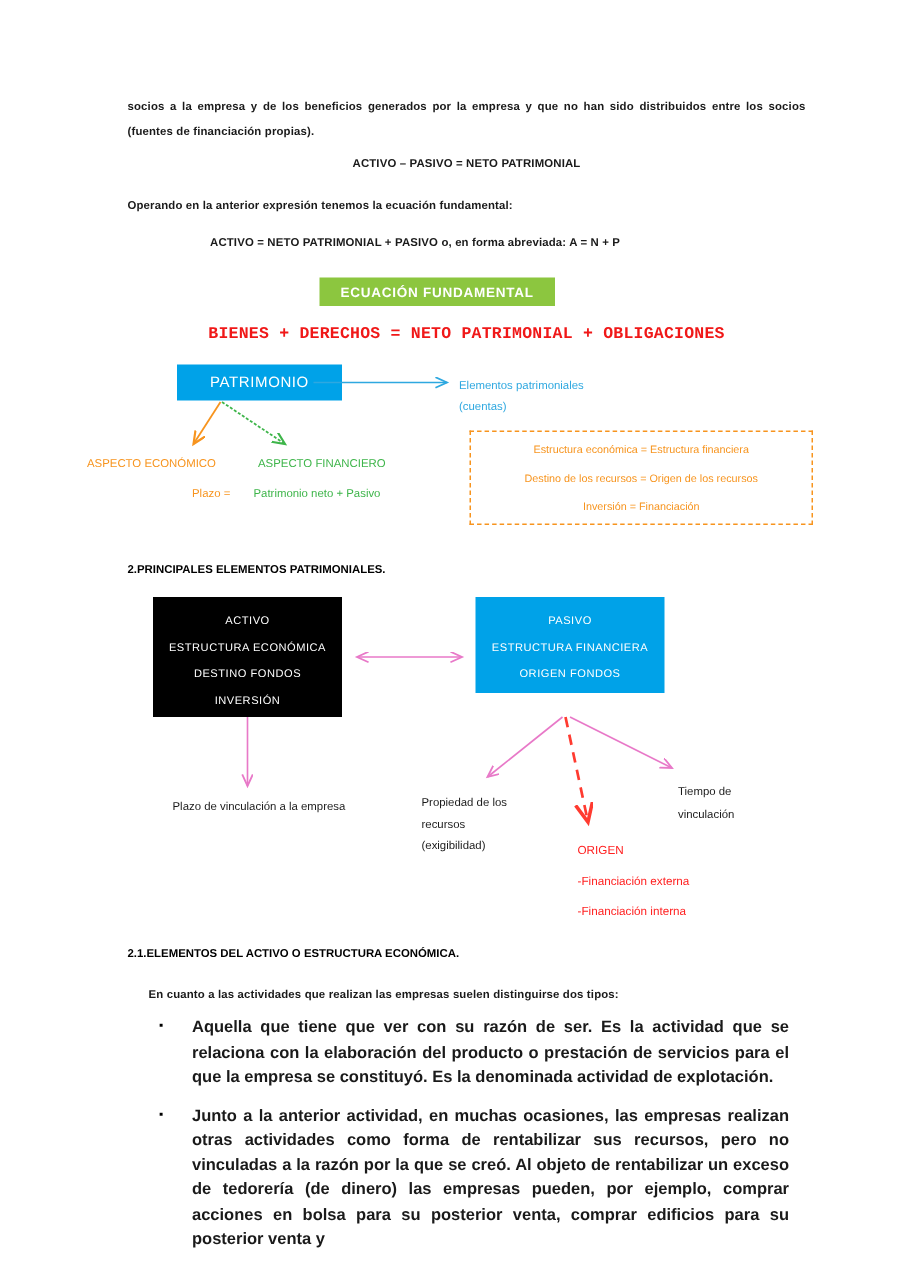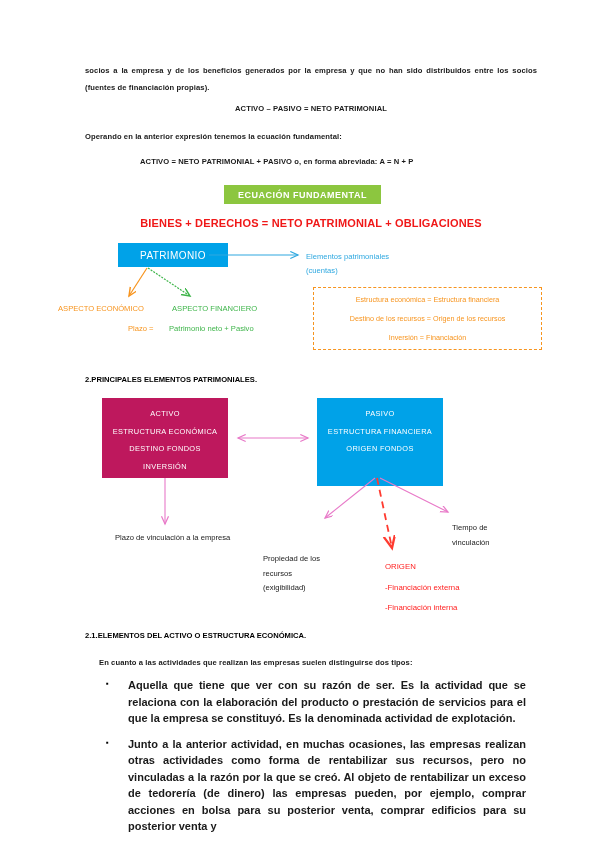--- a/index.html
+++ b/index.html
@@ -46,31 +46,31 @@
     position: absolute;
     background: #8CC63F;
     color: #ffffff;
     font-size: 9px;
     font-weight: 600;
     letter-spacing: 0.5px;
     text-align: center;
     display: flex;
     align-items: center;
     justify-content: center;
-    margin-left: 11px;
   }
 
   .redline {
     position: absolute;
     color: #F01818;
     font-size: 11px;
     font-weight: 600;
     letter-spacing: 0.15px;
     text-align: center;
     white-space: nowrap;
+    font-family: Liberation Mono, monospace;
   }
 
   
   .bluebox {
     position: absolute;
     background: #00A2E8;
     color: #ffffff;
     display: flex;
     align-items: center;
     justify-content: center;
@@ -118,21 +118,21 @@
     color: #ffffff;
     box-sizing: border-box;
     padding-top: 7px;
   }
   .dbox .l {
     text-align: center;
     font-size: 7.4px;
     line-height: 17.5px;
     letter-spacing: 0.35px;
   }
-  .dbox.green { background: #be185d; }
+  .dbox.green { background: #000000; }
   .dbox.blue  { background: #00A2E8; }
 
   .capt {
     position: absolute;
     font-size: 7.6px;
     line-height: 14.5px;
     color: #1a1a1a;
   }
   .redcapt {
     position: absolute;
@@ -208,29 +208,29 @@
 
   <div class="heading" style="left:85px; top:373px;">2.PRINCIPALES ELEMENTOS PATRIMONIALES.</div>
 
   <div class="dbox green" style="left:102px; top:398px; width:126px; height:80px;">
     <div class="l">ACTIVO</div>
     <div class="l">ESTRUCTURA ECONÓMICA</div>
     <div class="l">DESTINO FONDOS</div>
     <div class="l">INVERSIÓN</div>
   </div>
 
-  <div class="dbox blue" style="left:317px; top:398px; width:126px; height:88px;">
+  <div class="dbox blue" style="left:317px; top:398px; width:126px; height:64px;">
     <div class="l">PASIVO</div>
     <div class="l">ESTRUCTURA FINANCIERA</div>
     <div class="l">ORIGEN FONDOS</div>
   </div>
 
   <div class="capt" style="left:115px; top:531px; width:120px;">Plazo de vinculación a la empresa</div>
 
-  <div class="capt" style="left:263px; top:528px; width:62px;margin-top:24px;">Propiedad de los recursos (exigibilidad)</div>
+  <div class="capt" style="left:281px; top:528px; width:62px;">Propiedad de los recursos (exigibilidad)</div>
 
   <div class="capt" style="left:452px; top:521px; width:60px;">Tiempo de vinculación</div>
 
   <div class="redcapt" style="left:385px; top:557px;">ORIGEN</div>
   <div class="redcapt" style="left:385px; top:578px;">-Financiación externa</div>
   <div class="redcapt" style="left:385px; top:598px;">-Financiación interna</div>
 
   <div class="heading" style="left:85px; top:629px;">2.1.ELEMENTOS DEL ACTIVO O ESTRUCTURA ECONÓMICA.</div>
 
   <div class="para" style="left:99px; top:655px; width:452px;">En cuanto a las actividades que realizan las empresas suelen distinguirse dos tipos:</div>

